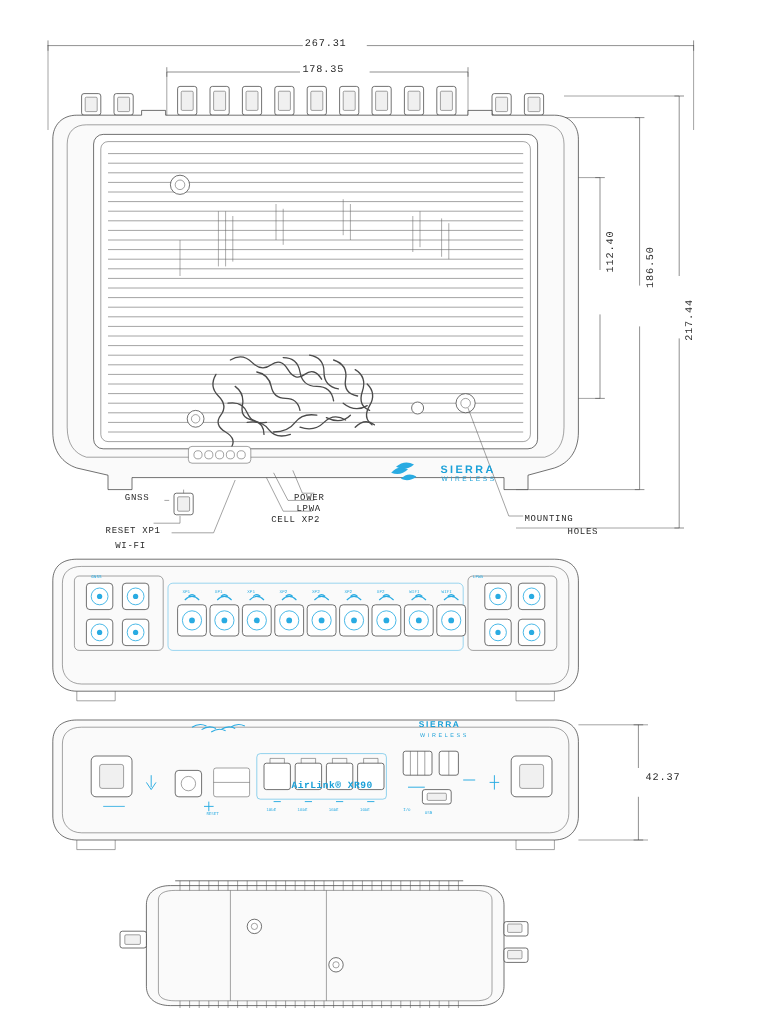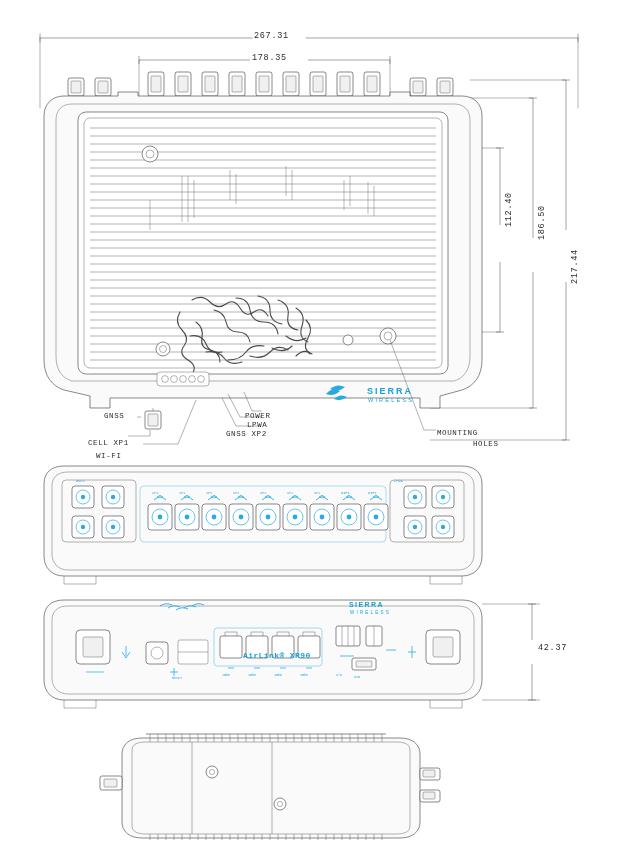--- a/index.html
+++ b/index.html
@@ -522,23 +522,23 @@
   <div class="dim-label vert" style="left:537px; top:240px; transform:rotate(-90deg); transform-origin:0 0;">186.50</div>
 
   <div class="dim-label vert" style="left:570px; top:284px; transform:rotate(-90deg); transform-origin:0 0;">217.44</div>
 
   <div class="dim-label" style="left:538px; top:643px;">42.37</div>
 
   <div class="callout-label" style="left:104px; top:412px; text-align:right;">GNSS</div>
 
   <div class="callout-label" style="left:96px; top:452px;">WI-FI</div>
 
-  <div class="callout-label" style="left:88px; top:439px;">CELL XP1</div>
-
-  <div class="callout-label" style="left:226px; top:430px;">GNSS XP2</div>
+  <div class="callout-label" style="left:88px; top:439px;">RESET XP1</div>
+
+  <div class="callout-label" style="left:226px; top:430px;">CELL XP2</div>
 
   <div class="callout-label" style="left:247px; top:421px;">LPWA</div>
 
   <div class="callout-label" style="left:245px; top:412px;">POWER</div>
 
   <div class="callout-label" style="left:437px; top:429px;">MOUNTING</div>
 
   <div class="callout-label" style="left:437px; top:440px;padding-left:36px;">HOLES</div>
 
   <div class="brand brand-main" style="left:348px; top:386px;">SIERRA</div>

